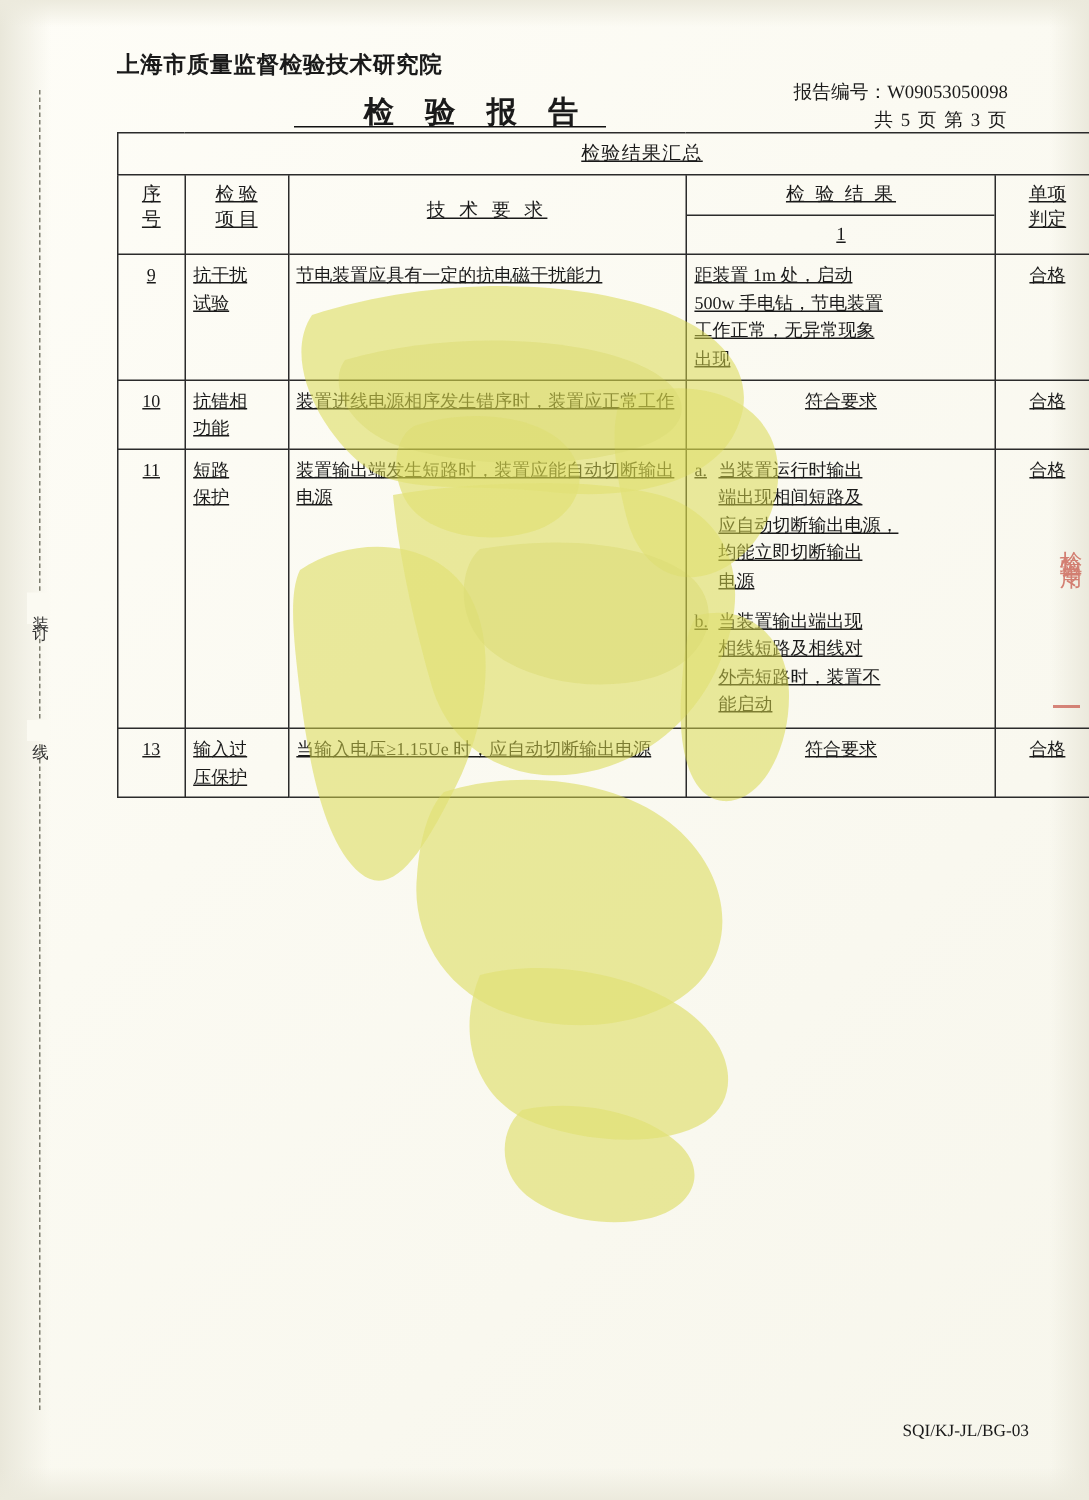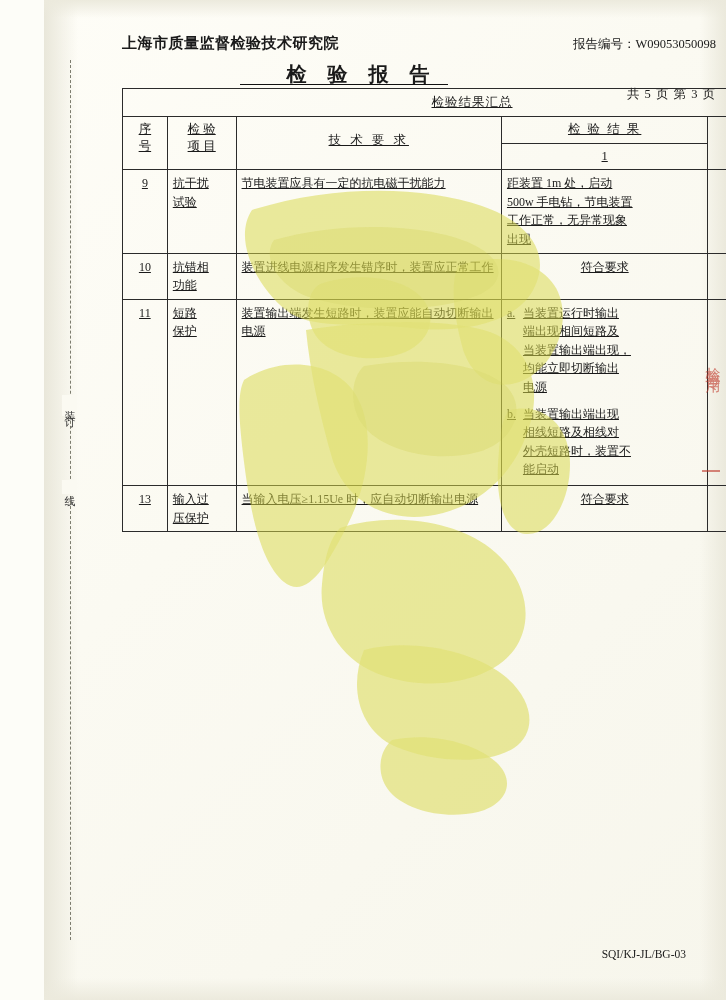--- a/index.html
+++ b/index.html
@@ -8,21 +8,20 @@
     background:#fdfdf8;
     font-family:"Liberation Serif","DejaVu Serif",serif;
     color:#1a1a1a;
     position:relative;
     overflow:hidden;
   }
   .page{
     position:absolute;inset:0;
     background:
       linear-gradient(135deg,#fefdf7 0%,#fbfaf2 40%,#f7f6ec 100%);
-    margin-left: 44px;
   }
   
   .edge-left{position:absolute;left:0;top:0;width:34px;height:100%;
     background:linear-gradient(90deg,#e9e7da 0%,rgba(250,249,240,0) 100%);}
   .edge-top{position:absolute;left:0;top:0;height:18px;width:100%;
     background:linear-gradient(180deg,#eceadd 0%,rgba(250,249,240,0) 100%);}
   .edge-right{position:absolute;right:0;top:0;width:26px;height:100%;
     background:linear-gradient(270deg,#ebe9dc 0%,rgba(250,249,240,0) 100%);}
   .edge-bottom{position:absolute;left:0;bottom:0;height:22px;width:100%;
     background:linear-gradient(0deg,#eceadd 0%,rgba(250,249,240,0) 100%);}
@@ -42,31 +41,31 @@
   .bt2{top:480px;}
 
   .header{
     position:absolute;left:78px;top:34px;width:600px;
   }
   .org{
     font-size:15px;font-weight:bold;letter-spacing:0.5px;
     font-family:"Liberation Serif","DejaVu Serif",serif;
   }
   .report-no{
-    position:absolute;right:6px;top:2px;font-size:12.5px;
+    position:absolute;right:6px;top:19px;font-size:12.5px;
   }
   .title{
     margin-top:8px;text-align:center;font-size:20px;font-weight:bold;
     letter-spacing:8px;padding-right:120px;
   }
   .title-underline{
     position:absolute;left:196px;top:84px;width:208px;border-bottom:1.4px solid #111;
   }
   .pages{
-    position:absolute;right:6px;top:52px;font-size:12.5px;letter-spacing:1px;text-align:right;
+    position:absolute;right:6px;top:38px;font-size:12.5px;letter-spacing:1px;text-align:right;
   }
 
   
   table.rpt{
     position:absolute;left:78px;top:88px;
     width:700px;
     border-collapse:collapse;
     font-size:12px;
     background:transparent;
     text-decoration:underline;
@@ -211,21 +210,21 @@
         <div>保护</div>
       </td>
       <td class="c-req">装置输出端发生短路时，装置应能自动切断输出电源</td>
       <td class="c-res">
         <ul class="ab-list">
           <li>
             <span class="mk">a.</span>
             <span class="tx">
               <div>当装置运行时输出</div>
               <div>端出现相间短路及</div>
-              <div>当装置输出端出现，</div>
+              <div>应自动切断输出电源，</div>
               <div>均能立即切断输出</div>
               <div>电源</div>
             </span>
           </li>
           <li style="margin-top:8px;">
             <span class="mk">b.</span>
             <span class="tx">
               <div>当装置输出端出现</div>
               <div>相线短路及相线对</div>
               <div>外壳短路时，装置不</div>

